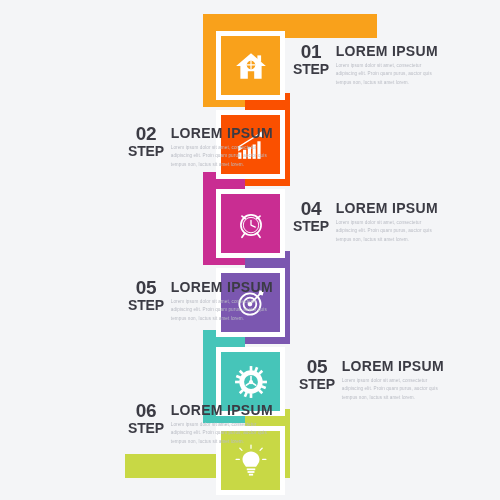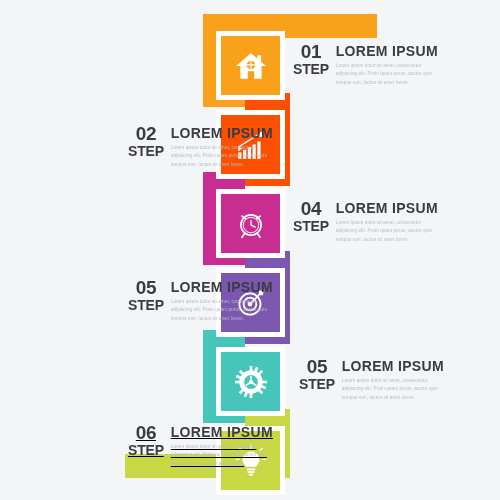--- a/index.html
+++ b/index.html
@@ -260,21 +260,21 @@
     <div class="numblock">
       <span class="num">05</span>
       <span class="stepword">STEP</span>
     </div>
     <div class="copyblock">
       <div class="heading">LOREM IPSUM</div>
       <div class="para">Lorem ipsum dolor sit amet, consectetur adipiscing elit. Proin quam purus, auctor quis tempus non, luctus sit amet lorem.</div>
     </div>
   </div>
 
-  <div class="textgroup" style="left:128px; top:422px;text-decoration:underline;">
+  <div class="textgroup" style="left:128px; top:400px;">
     <div class="numblock">
       <span class="num">06</span>
       <span class="stepword">STEP</span>
     </div>
     <div class="copyblock">
       <div class="heading">LOREM IPSUM</div>
       <div class="para">Lorem ipsum dolor sit amet, consectetur adipiscing elit. Proin quam purus, auctor quis tempus non, luctus sit amet lorem.</div>
     </div>
   </div>
 

